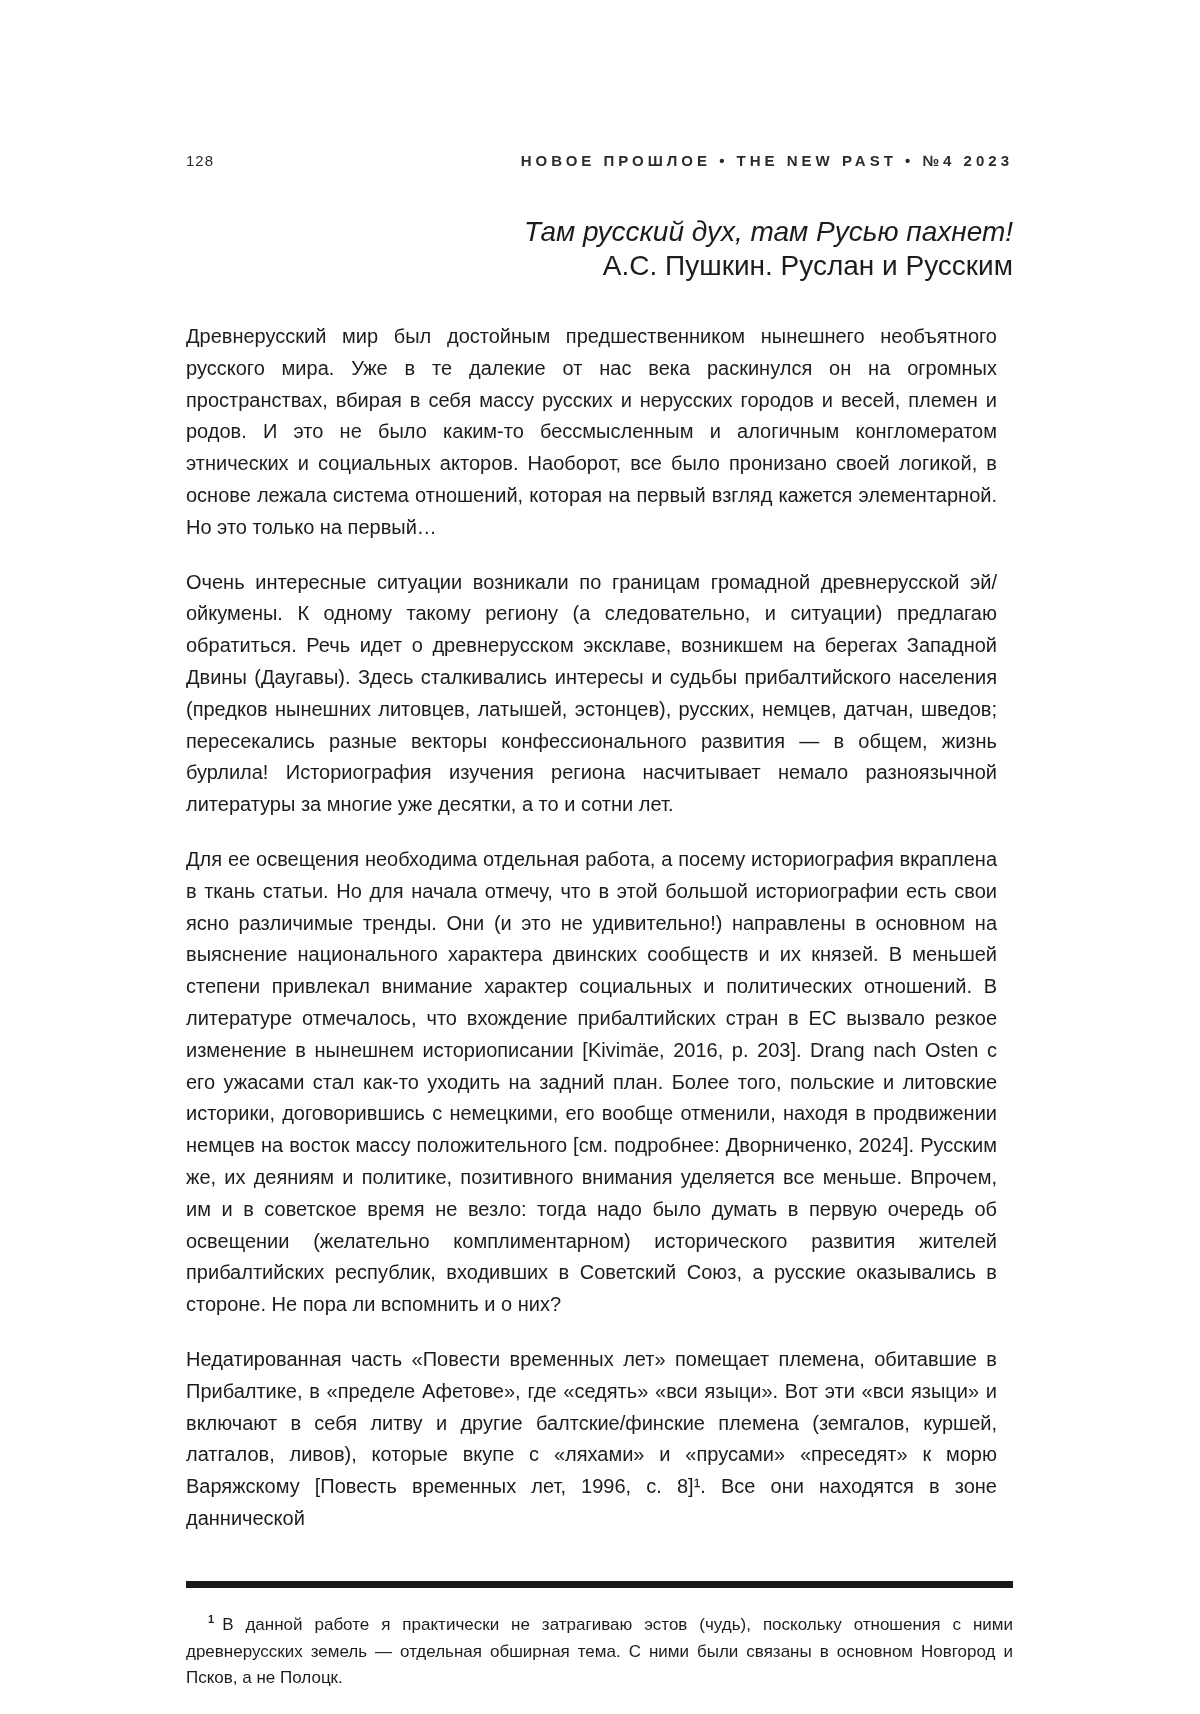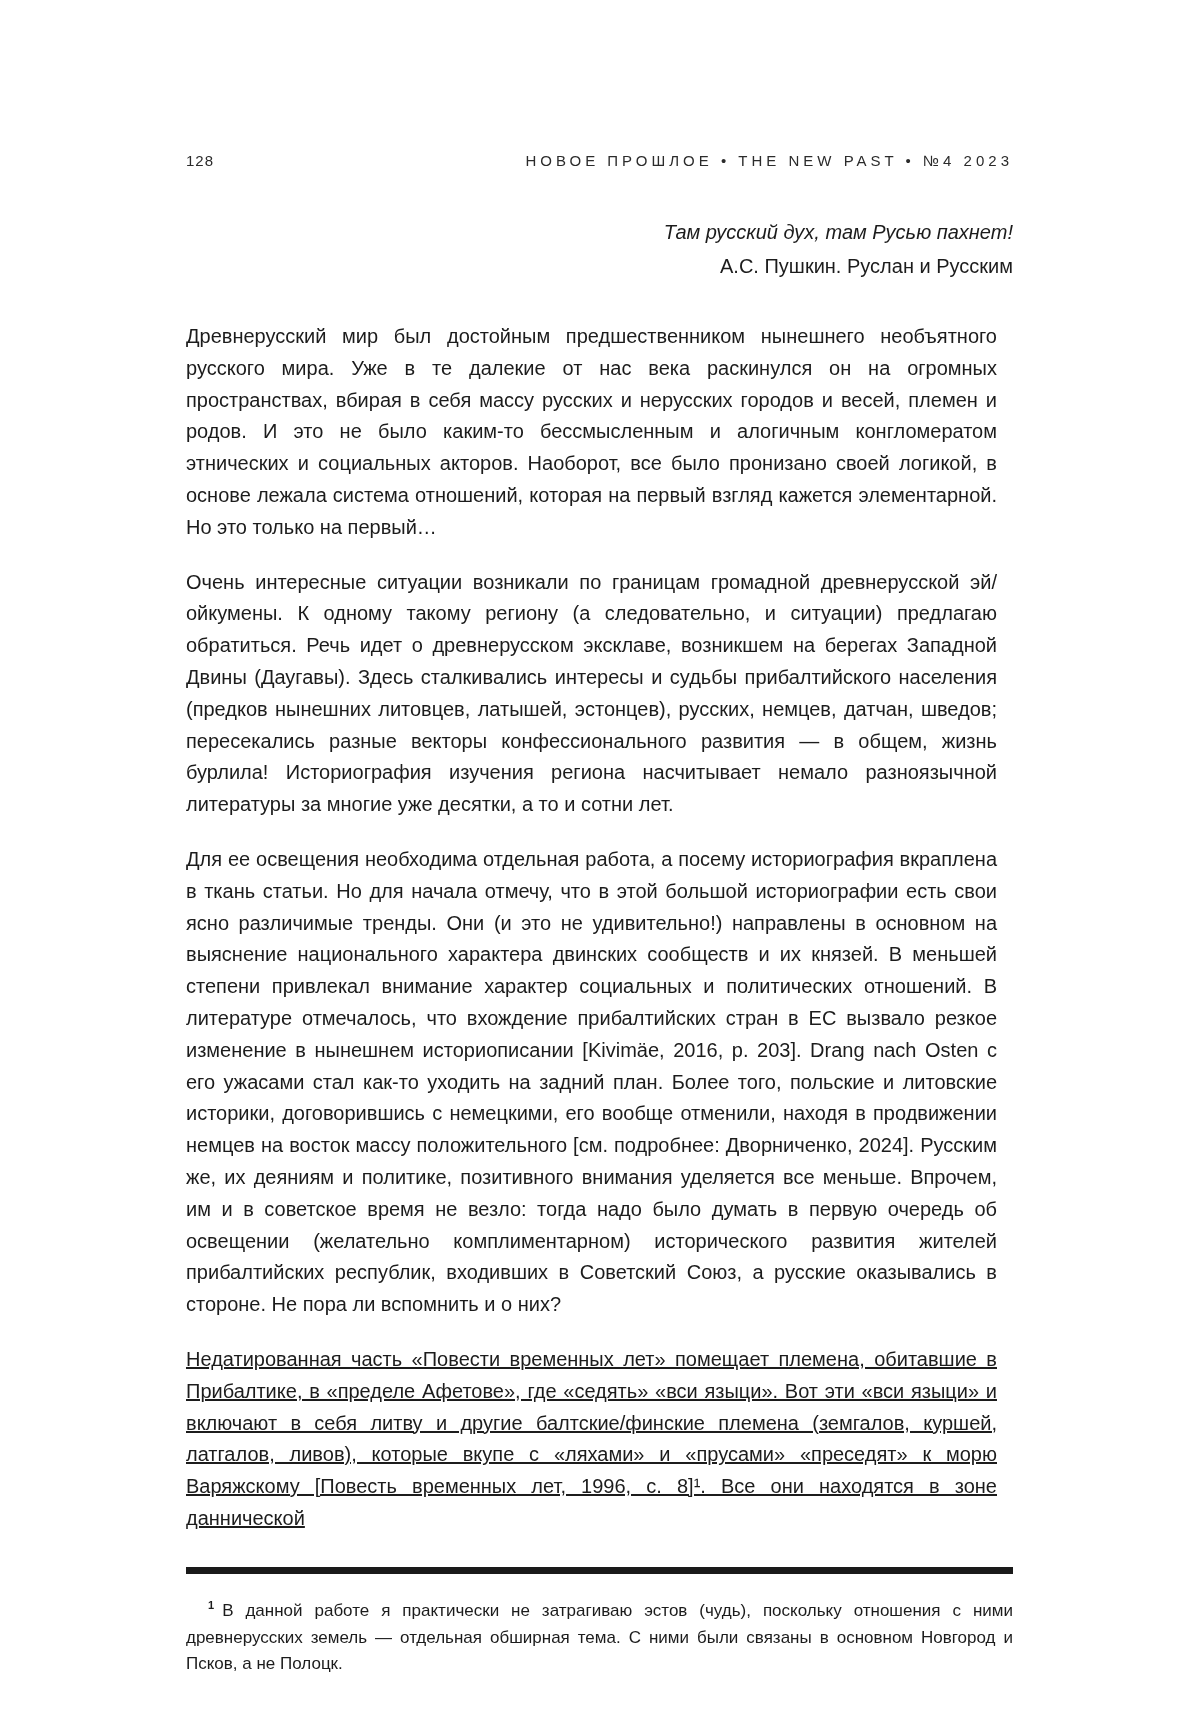--- a/index.html
+++ b/index.html
@@ -25,25 +25,26 @@
       align-items: baseline;
       font-size: 15px;
       color: #2b2b2b;
     }
     .page-number {
       letter-spacing: 1px;
     }
     .running-head {
       letter-spacing: 4px;
       white-space: nowrap;
+      font-weight: bold;
     }
     .epigraph {
       margin-top: 46px;
       text-align: right;
-      font-size: 20px;
+      font-size: 28px;
       line-height: 34px;
     }
     .epigraph-quote {
       font-style: italic;
     }
     .epigraph-attribution {
       font-style: normal;
     }
     .body-text {
       margin-top: 38px;
@@ -51,24 +52,23 @@
       line-height: 159%;
       text-align: justify;
       hyphens: auto;
       -webkit-hyphens: auto;
     }
     .para {
       margin: 0 16px 23px 0;
     }
     .para:last-child {
       margin-bottom: 0;
-      text-decoration: underline;
     }
     .footnote-area {
-      margin-top: 32px;
+      margin-top: 46px;
     }
     .footnote-rule {
       width: 100%;
       height: 7px;
       background: #1a1a1a;
       border: none;
     }
     .footnote {
       margin: 24px 0 0 0;
       font-size: 17px;

